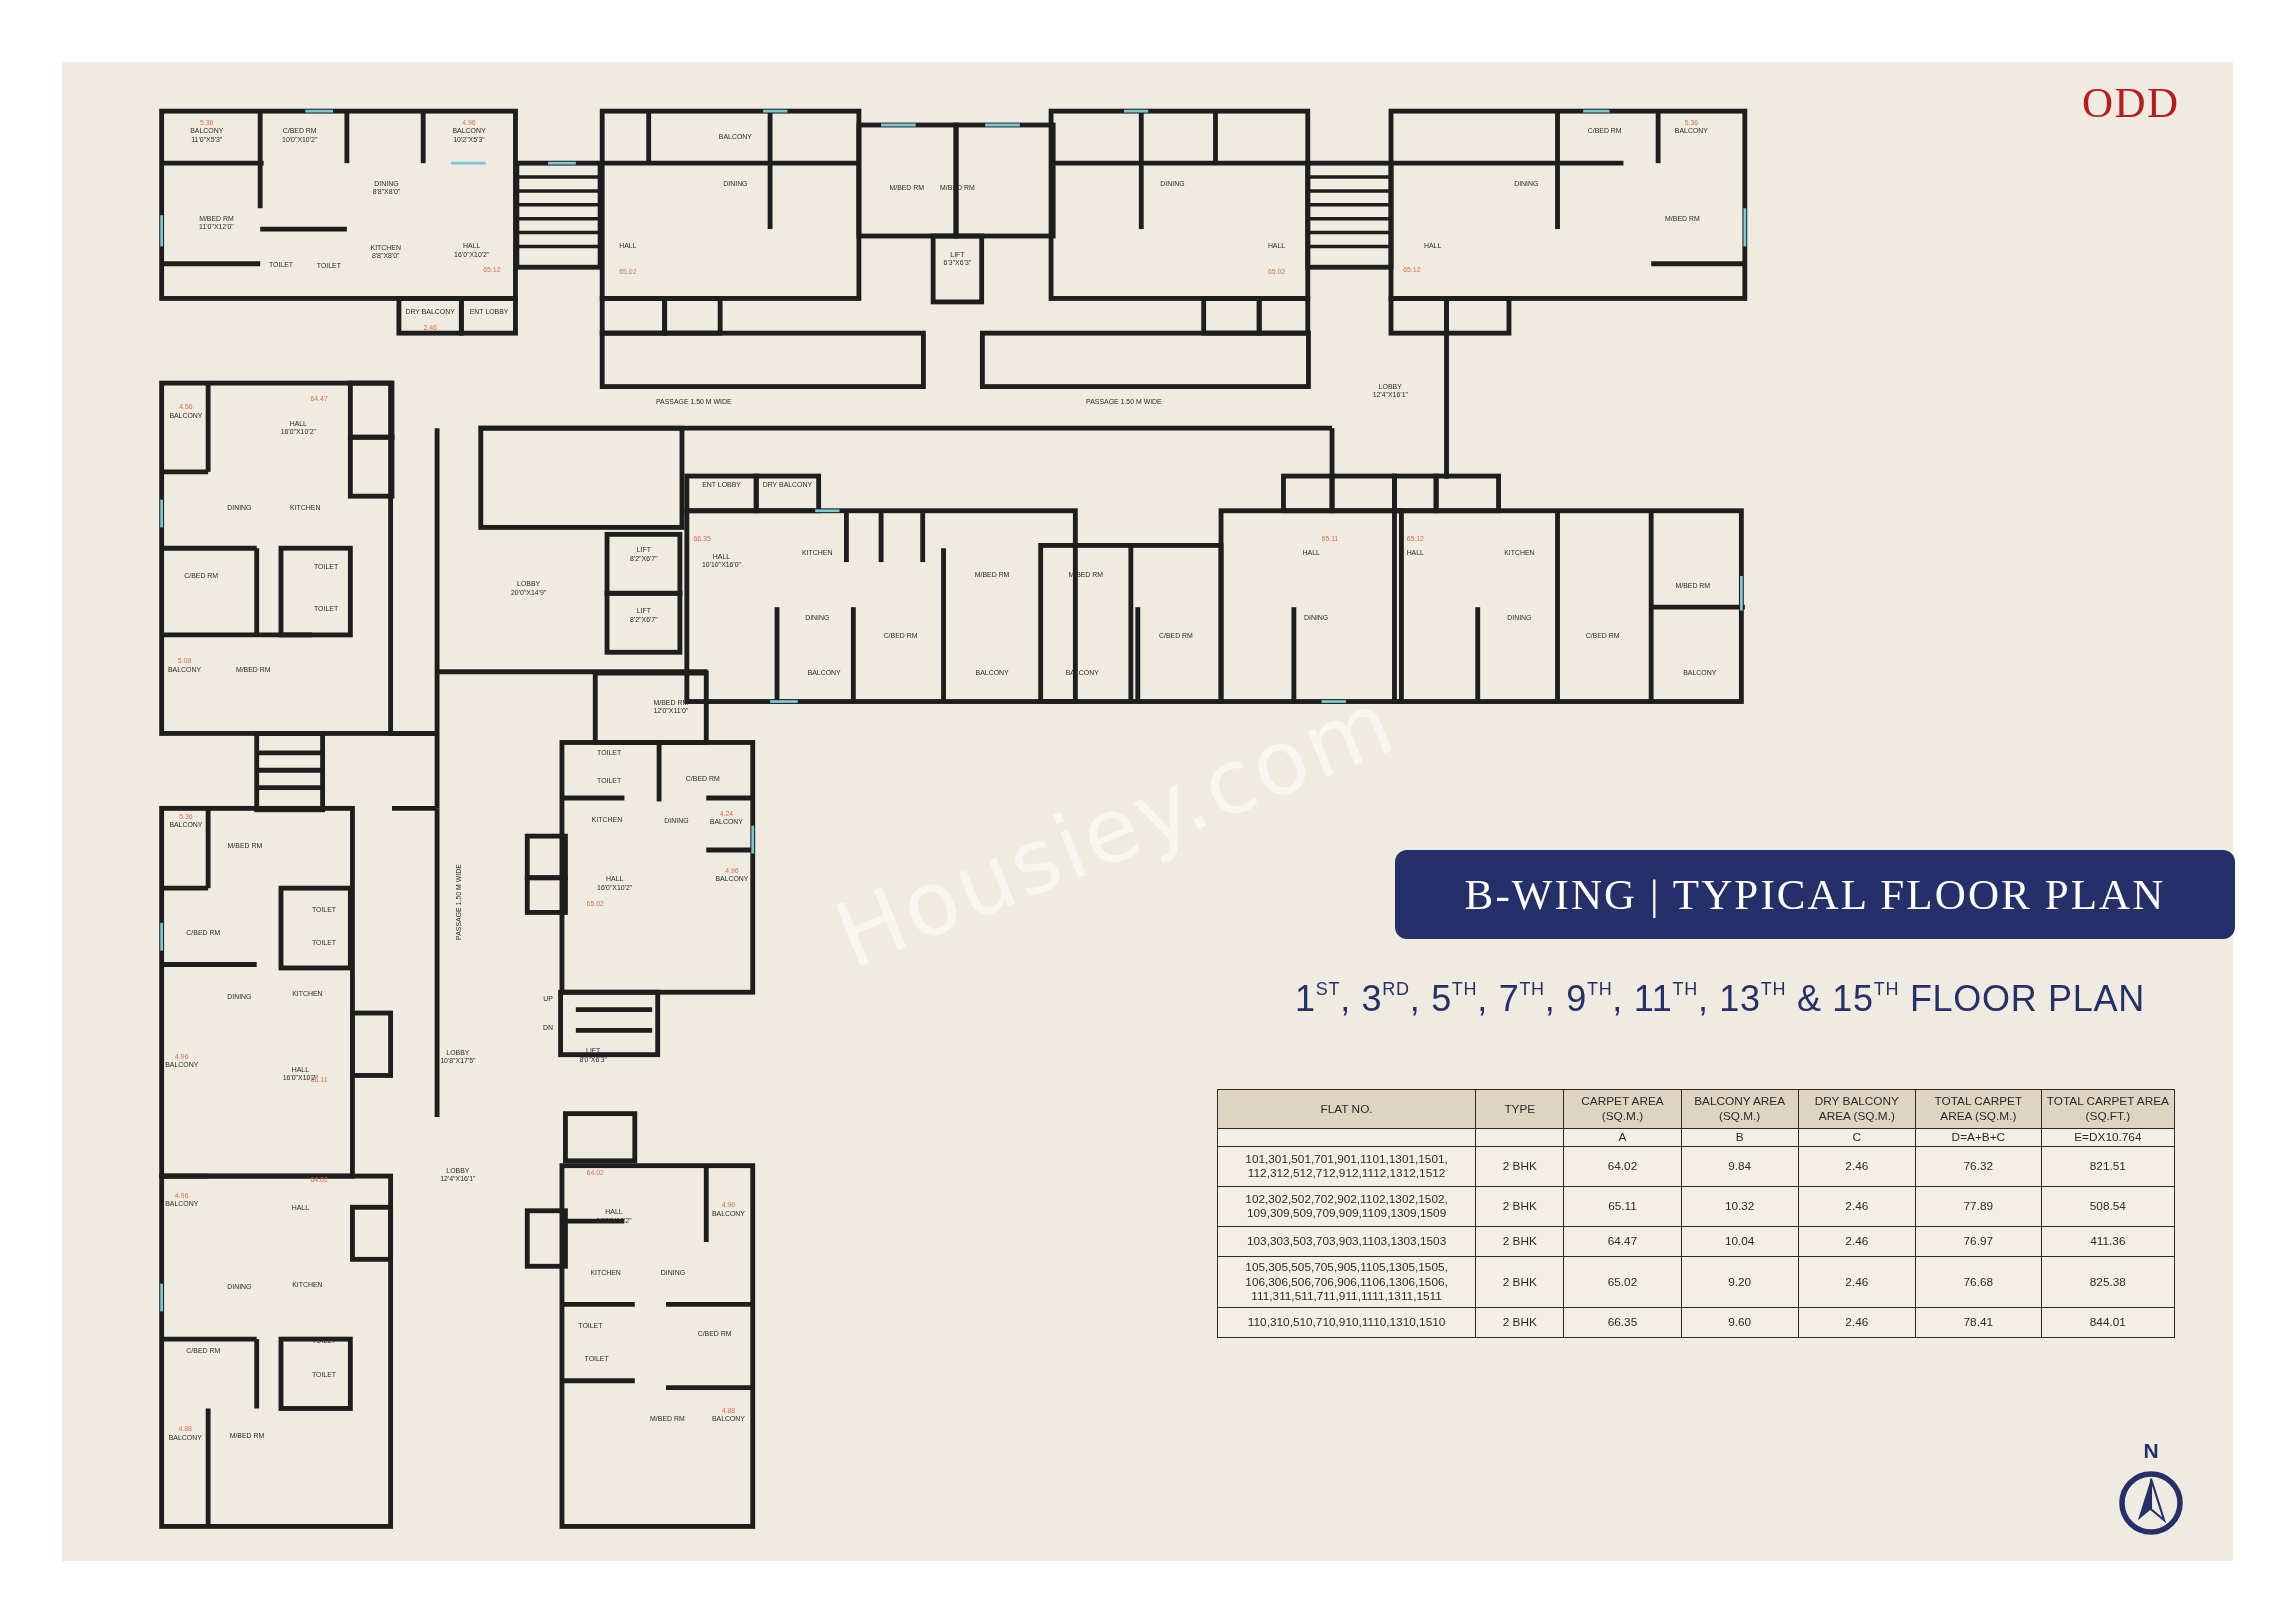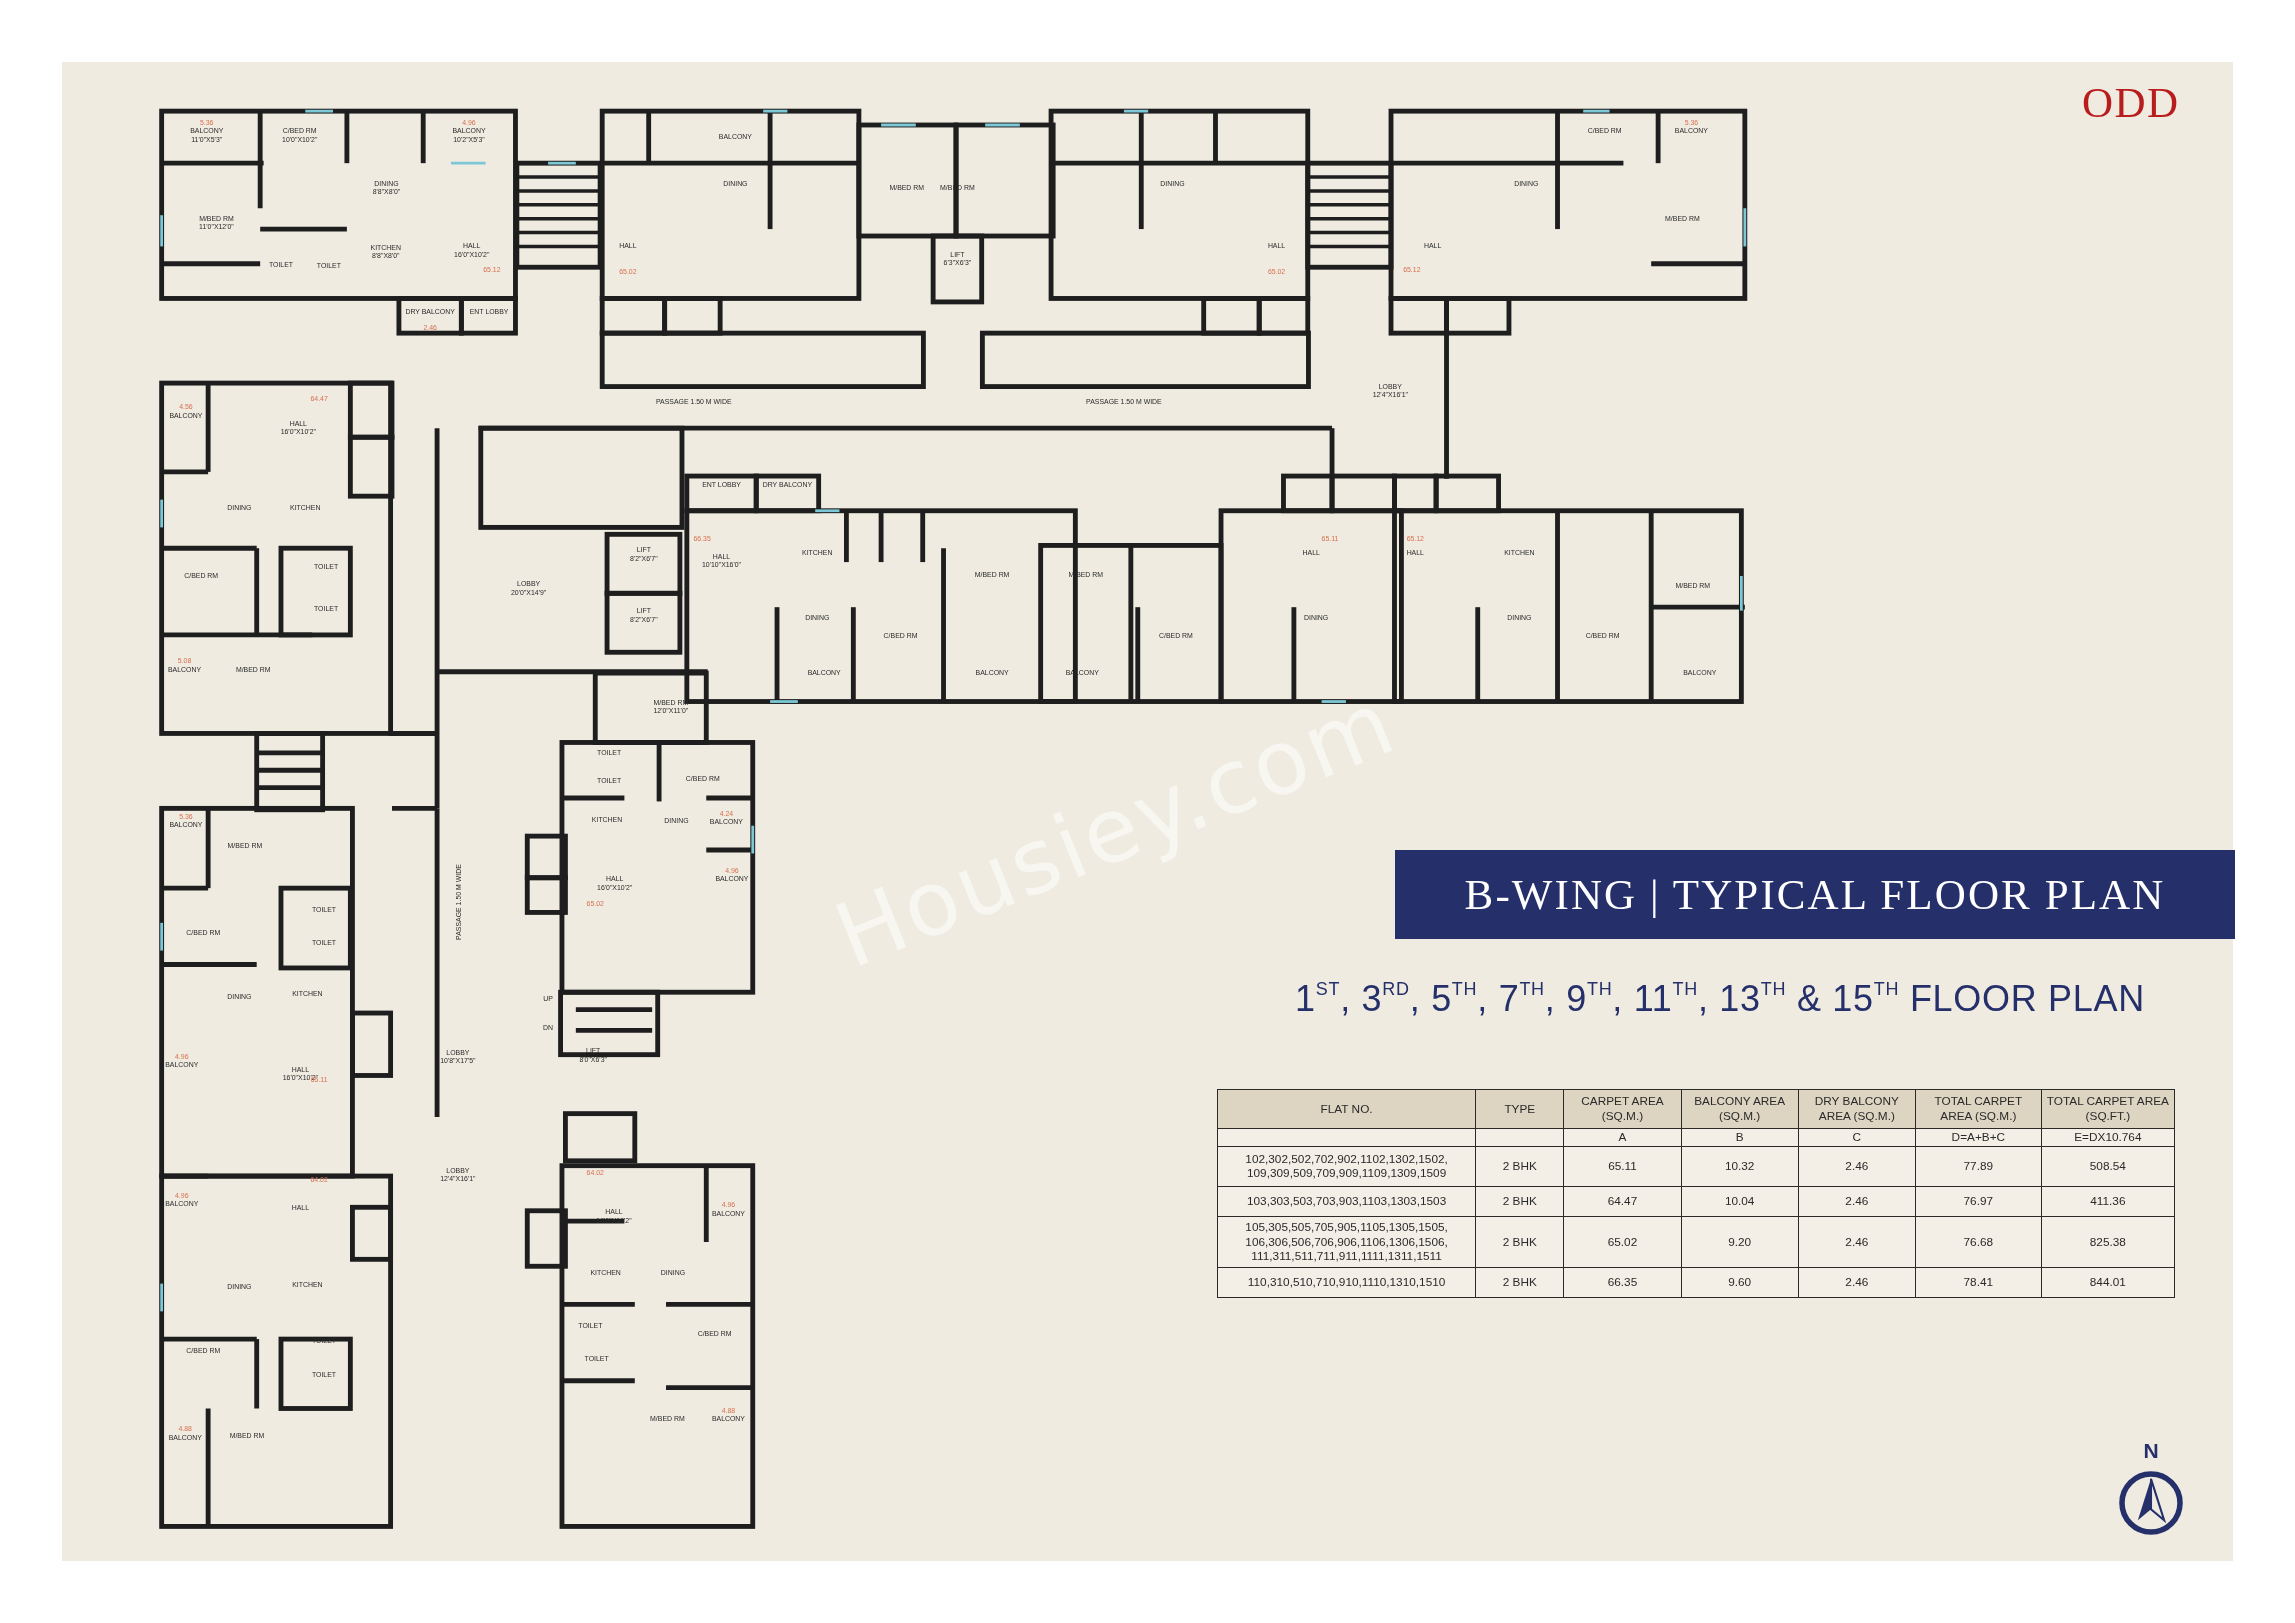--- a/index.html
+++ b/index.html
@@ -1,20 +1,20 @@
 <!DOCTYPE html>
 <html style="font-size:11px"><head>
 <meta charset="utf-8">
 <style>
   html, body { margin:0; padding:0; background:#ffffff; }
   body { width:2295px; height:1623px; position:relative; overflow:hidden; font-family:"Liberation Sans", sans-serif; }
   .panel { position:absolute; left:62px; top:62px; width:2171px; height:1499px; background:#efebe1; }
   .odd { position:absolute; left:2082px; top:78px; font-family:"Liberation Serif", serif; font-size:43px; color:#b91c1c; letter-spacing:1.4px; }
   .plan { position:absolute; left:0; top:0; }
-  .title-band { position:absolute; left:1395px; top:850px; width:840px; height:89px; background:#25306b; display:flex; align-items:center; justify-content:center; }
+  .title-band { position:absolute; left:1395px; top:850px; width:840px; height:89px; background:#25306b; display:flex; align-items:center; justify-content:center;border-radius:12px; }
   .title-band span { color:#ffffff; font-family:"Liberation Serif", serif; font-size:43px; letter-spacing:2.1px; }
   .subtitle { position:absolute; left:1262px; top:978px; width:916px; text-align:center; font-family:"Liberation Sans", sans-serif; font-size:36px; color:#25306b; letter-spacing:0.7px; }
   .subtitle sup { font-size:18px; vertical-align:top; position:relative; top:1.4px; }
   .table-wrap { position:absolute; left:1217px; top:1089px; width:958px; }
   table { border-collapse:collapse; width:100%; font-family:"Liberation Sans", sans-serif; color:#2a2a2a; }
   th, td { border:1.4px solid #2b2a26; text-align:center; font-size:11.8px; line-height:14.6px; padding:2.8px 2.1px; }
   th { background:#ddd4c2; font-weight:normal; height:32px; }
   tr.formula td { background:#f3efe6; height:12.5px; padding:1.4px; }
   td { background:#f3efe6; }
   td.flat { font-size:11.8px; }
@@ -403,20 +403,29 @@
       <tr class="formula">
         <td></td>
         <td></td>
         <td>A</td>
         <td>B</td>
         <td>C</td>
         <td>D=A+B+C</td>
         <td>E=DX10.764</td>
       </tr>
       <tr style="height:40px">
+        <td class="flat">101,301,501,701,901,1101,1301,1501, 112,312,512,712,912,1112,1312,1512</td>
+        <td>2 BHK</td>
+        <td>64.02</td>
+        <td>9.84</td>
+        <td>2.46</td>
+        <td>76.32</td>
+        <td>821.51</td>
+      </tr>
+      <tr style="height:40px">
         <td class="flat">102,302,502,702,902,1102,1302,1502, 109,309,509,709,909,1109,1309,1509</td>
         <td>2 BHK</td>
         <td>65.11</td>
         <td>10.32</td>
         <td>2.46</td>
         <td>77.89</td>
         <td>508.54</td>
       </tr>
       <tr style="height:30.5px">
         <td class="flat">103,303,503,703,903,1103,1303,1503</td>

